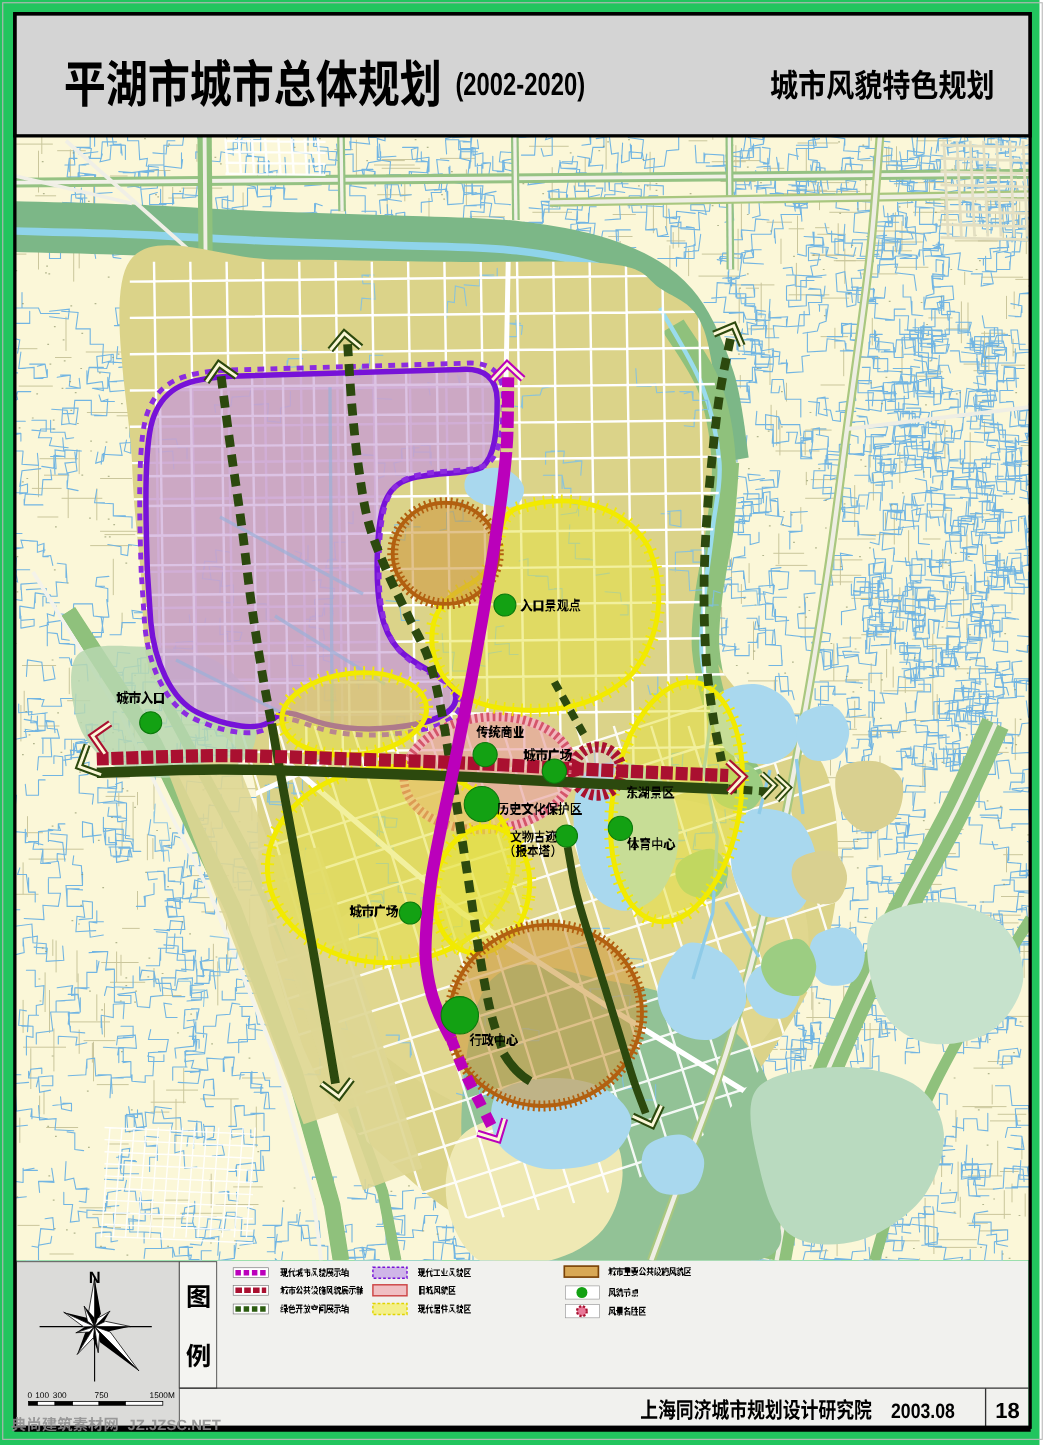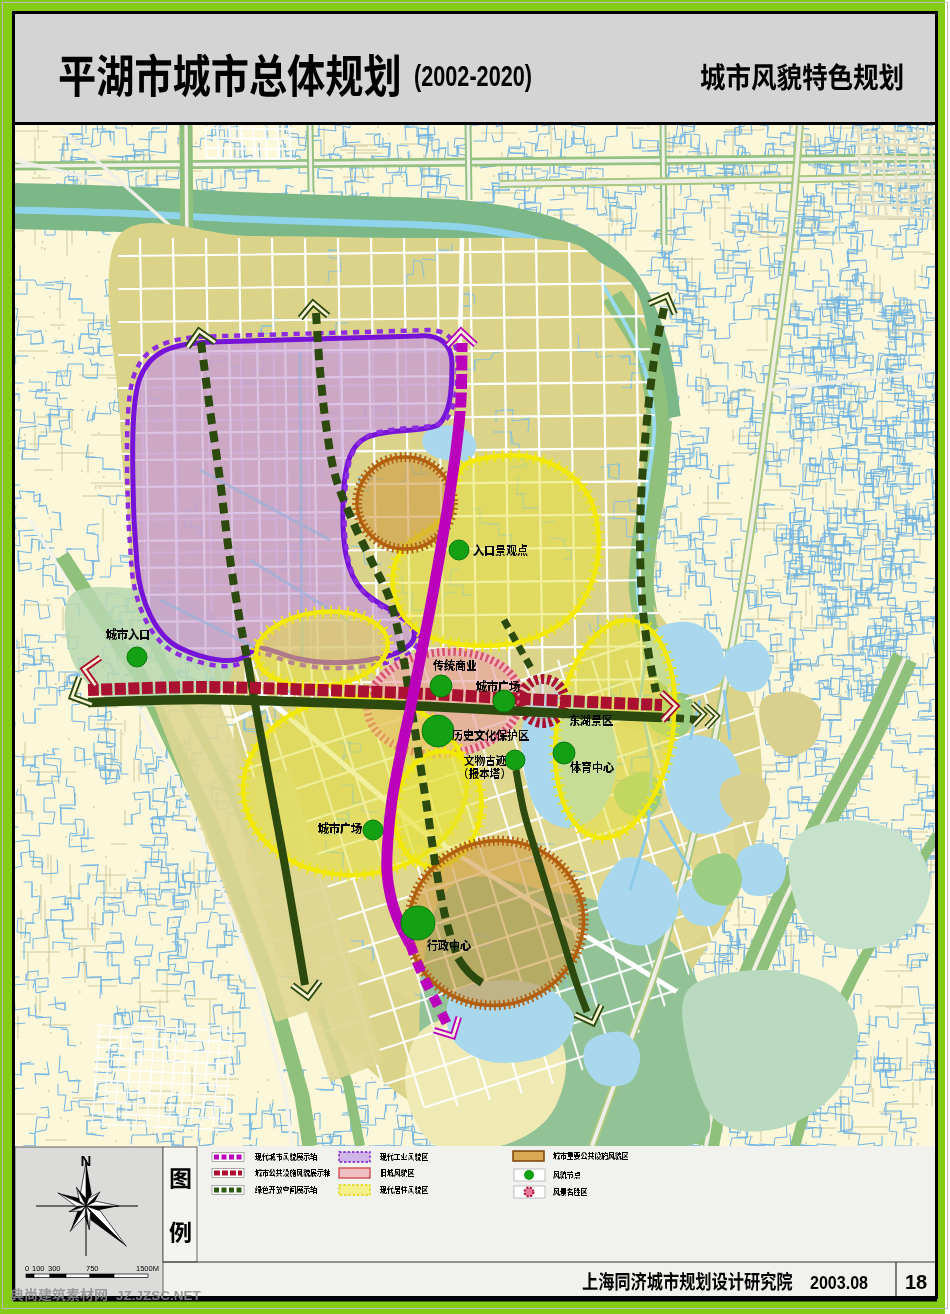--- a/index.html
+++ b/index.html
@@ -1,14 +1,14 @@
 <!DOCTYPE html>
 <html><head><meta charset="utf-8"><style>
 html,body{margin:0;padding:0;background:#fff}
-#page{position:relative;width:945px;height:1314px;background:#84cc16;font-family:"Liberation Sans",sans-serif}
+#page{position:relative;width:945px;height:1314px;background:#22c55e;font-family:"Liberation Sans",sans-serif}
 </style></head><body>
 <div id="page">
 <svg width="950" height="1314" viewBox="0 0 950 1314" xmlns="http://www.w3.org/2000/svg">
 <defs>
         <clipPath id="cityclip">
           <path d="M118.0 237.0 C139.7 206.3 203.0 235.8 250.0 236.0 C297.0 236.2 349.2 237.3 400.0 238.0 C450.8 238.7 521.7 236.0 555.0 240.0 C588.3 244.0 585.8 252.0 600.0 262.0 C614.2 272.0 630.8 273.7 640.0 300.0 C649.2 326.3 654.5 383.3 655.0 420.0 C655.5 456.7 644.7 492.5 643.0 520.0 C641.3 547.5 640.8 567.5 645.0 585.0 C649.2 602.5 658.8 613.3 668.0 625.0 C677.2 636.7 686.7 643.3 700.0 655.0 C713.3 666.7 737.7 674.2 748.0 695.0 C758.3 715.8 762.0 750.8 762.0 780.0 C762.0 809.2 758.0 840.8 748.0 870.0 C738.0 899.2 719.7 928.3 702.0 955.0 C684.3 981.7 666.0 1008.8 642.0 1030.0 C618.0 1051.2 585.3 1070.0 558.0 1082.0 C530.7 1094.0 501.0 1098.0 478.0 1102.0 C455.0 1106.0 441.3 1114.3 420.0 1106.0 C398.7 1097.7 370.0 1069.7 350.0 1052.0 C330.0 1034.3 315.3 1024.5 300.0 1000.0 C284.7 975.5 268.5 938.3 258.0 905.0 C247.5 871.7 242.0 834.2 237.0 800.0 C232.0 765.8 237.5 725.0 228.0 700.0 C218.5 675.0 195.2 664.7 180.0 650.0 C164.8 635.3 145.7 633.7 137.0 612.0 C128.3 590.3 130.8 552.0 128.0 520.0 C125.2 488.0 121.7 467.2 120.0 420.0 C118.3 372.8 96.3 267.7 118.0 237.0 Z"></path>
         </clipPath>
       </defs>
 <clipPath id="mapclip">
         <rect x="13.5" y="124" width="923" height="1022"></rect>

